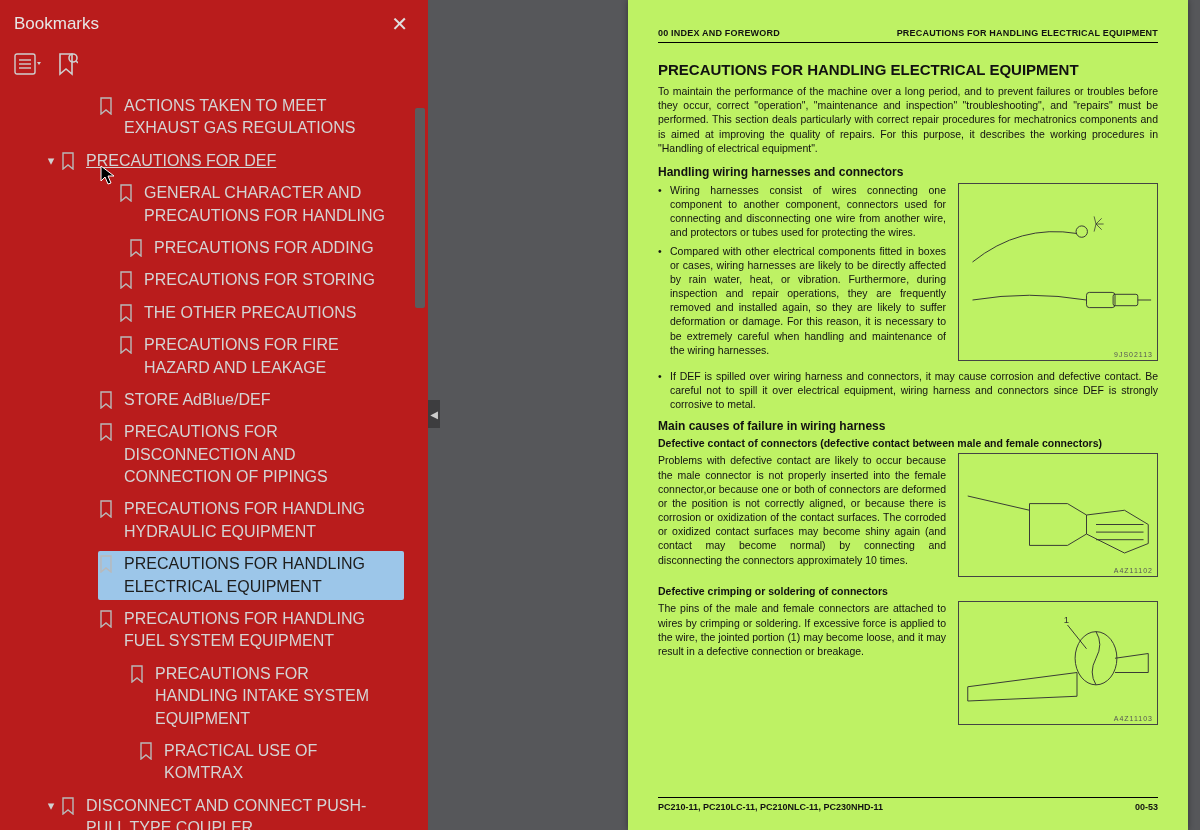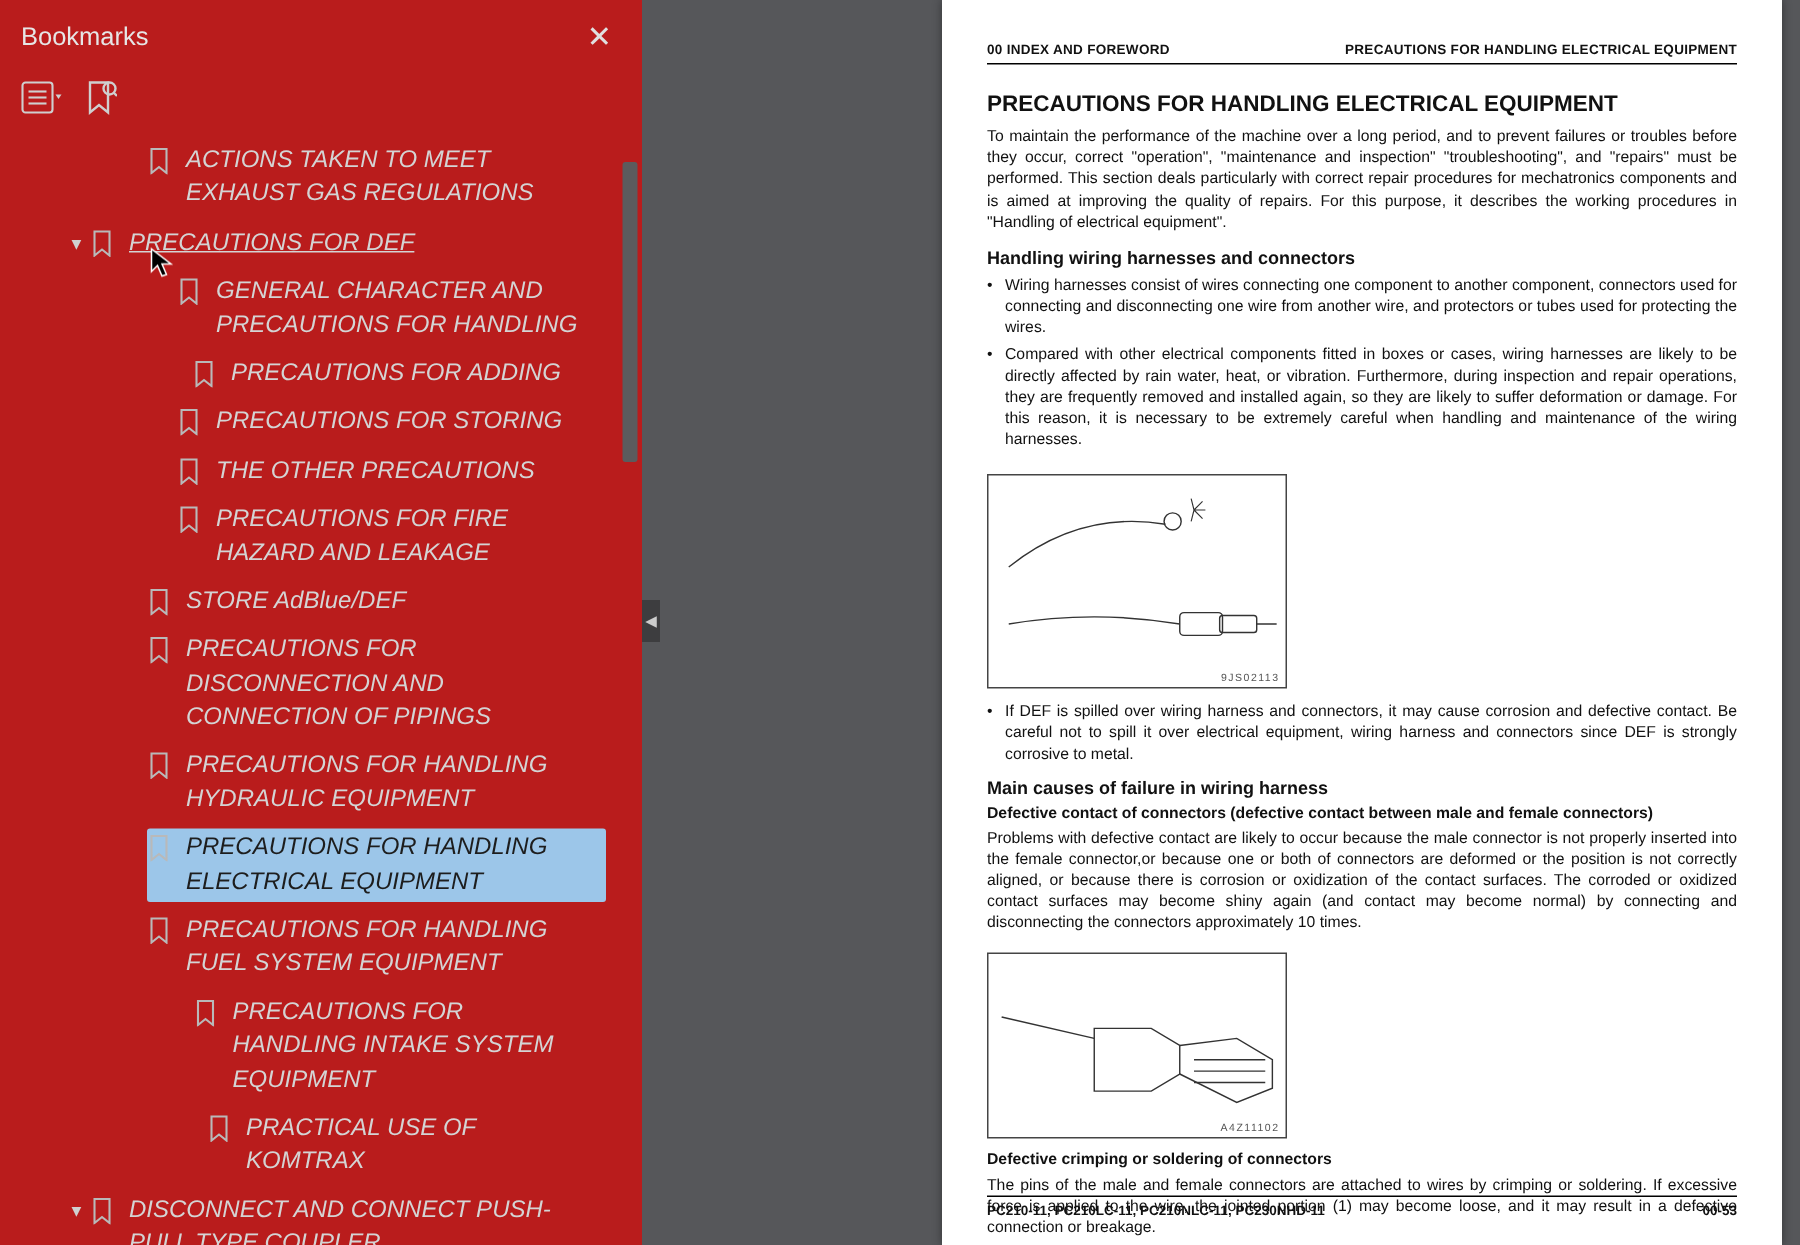--- a/index.html
+++ b/index.html
@@ -53,39 +53,39 @@
   .bm-icon {
     width: 16px; height: 20px; flex-shrink:0; margin-right: 10px; margin-top:2px;
     display:inline-flex; align-items:flex-start; justify-content:center;
   }
   .bm-icon svg { width:14px; height:18px; }
   .label { flex:1; padding-right:6px; }
   .selected .label-wrap {
     background:#9cc6e9; color:#1d1d1d;
     border-radius:2px;
   }
-  .label-wrap { display:flex; align-items:flex-start; padding:2px 4px 2px 0; flex:1;font-style:italic; }
+  .label-wrap { display:flex; align-items:flex-start; padding:2px 4px 2px 0; flex:1; }
   .hovered .label { text-decoration: underline; }
   .cursor-img {
     position:absolute; left:100px; top:165px; pointer-events:none;
   }
   .main {
     flex:1; background:#56575a;
     position:relative;
   }
   .collapse-tab {
     position:absolute; left:0; top:400px;
     width:12px; height:28px; background:#3d3d3f;
     display:flex; align-items:center; justify-content:center;
     color:#ccc; font-size:10px; cursor:pointer;
   }
   .page {
     position:absolute; left:200px; top:0;
     width:560px; height:830px;
-    background:#ffffff;
+    background:#bef264;
     box-shadow: 0 0 6px rgba(0,0,0,0.4);
     padding: 28px 30px 20px 30px;
     font-family: Arial, Helvetica, sans-serif;
     color:#111;
     font-size: 10.5px;
     overflow:hidden;
   }
   .page .hdr-row {
     display:flex; justify-content:space-between;
     font-size:9px; font-weight:bold; letter-spacing:.2px;
@@ -96,21 +96,21 @@
     font-size:15px; font-weight:bold; margin-bottom:6px;
   }
   .page p, .page li { line-height:1.35; text-align:justify; }
   .page .intro { margin-bottom:10px; }
   .page h2 {
     font-size:12px; font-weight:bold; margin:8px 0 4px 0;
   }
   .page h3 {
     font-size:10.5px; font-weight:bold; margin:4px 0 4px 0;
   }
-  .row { display:flex; gap:12px; margin-bottom:8px;flex-direction:column; }
+  .row { display:flex; gap:12px; margin-bottom:8px; }
   .row .txt { flex:1; }
   .row .fig {
     width:200px; height:auto; border:1px solid #444; flex-shrink:0;
     display:flex; align-items:center; justify-content:center;
     font-size:8px; color:#777; padding:4px;
     min-height:110px;
   }
   .fig svg { max-width:100%; }
   .fig-label { position:relative; }
   .fig-num { position:absolute; right:4px; bottom:2px; font-size:7px; letter-spacing:1px; color:#555;}

